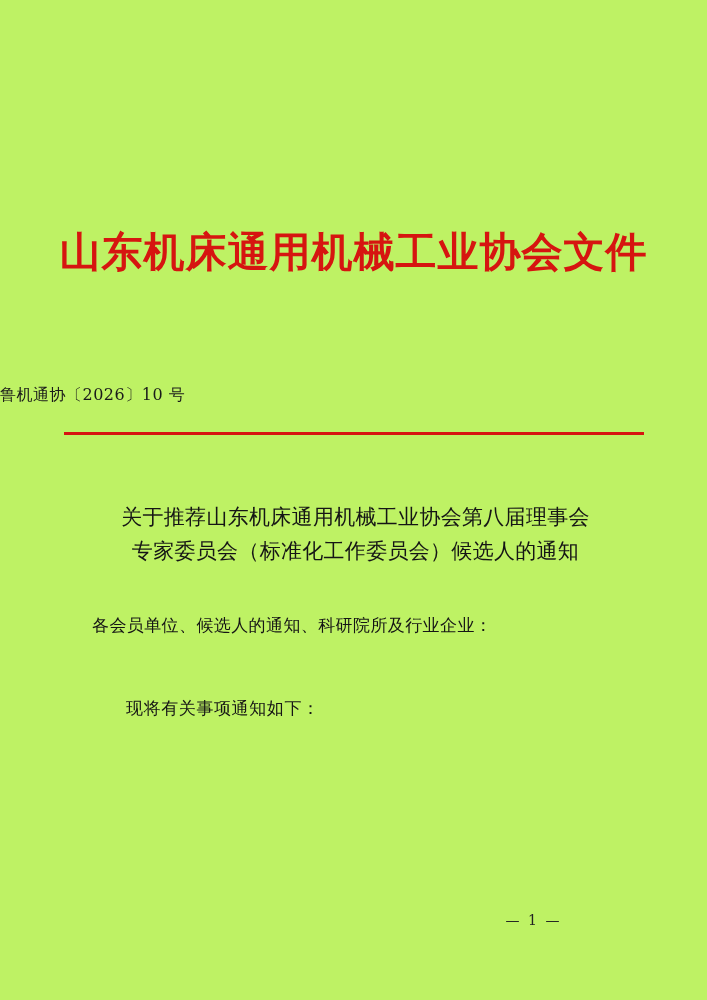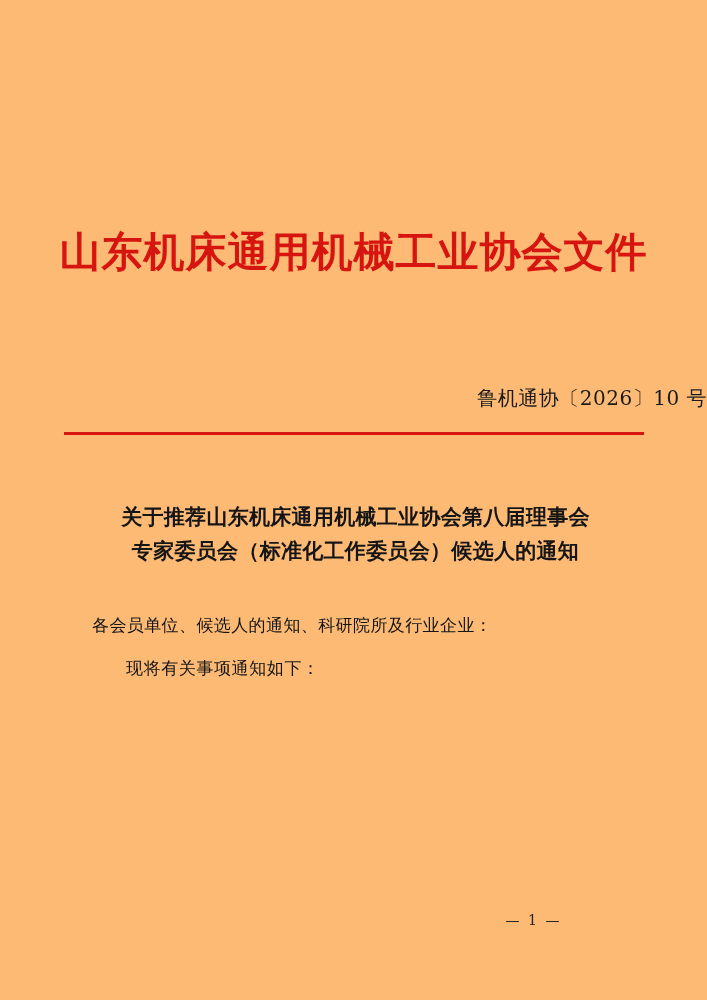--- a/index.html
+++ b/index.html
@@ -10,21 +10,21 @@
     width: 707px;
     height: 1000px;
     background: #ffffff;
     font-family: "DejaVu Serif", "Liberation Serif", serif;
     overflow: hidden;
   }
   .page {
     position: relative;
     width: 707px;
     height: 1000px;
-    background: #fdba74;
+    background: #bef264;
     box-sizing: border-box;
   }
   .doc-header {
     position: absolute;
     top: 228px;
     left: 0;
     width: 707px;
     text-align: center;
   }
   .doc-title {
@@ -34,41 +34,41 @@
     font-size: 41px;
     letter-spacing: 1px;
     line-height: 1.2;
     white-space: nowrap;
   }
   .doc-number {
     position: absolute;
     top: 385px;
     left: 0;
     width: 707px;
-    text-align: right;
+    text-align: left;
     color: #1a1a1a;
-    font-size: 20px;
+    font-size: 16px;
     font-family: "DejaVu Serif", "Liberation Serif", serif;
     letter-spacing: 0.5px;
   }
   .red-rule {
     position: absolute;
     top: 432px;
     left: 64px;
     width: 580px;
     height: 3px;
     background: #d61510;
   }
   .subject {
     position: absolute;
     top: 500px;
     left: 88px;
     width: 535px;
     text-align: center;
-    font-weight: bold;
+    font-weight: normal;
     font-size: 21px;
     line-height: 1.62;
     color: #151515;
     letter-spacing: 0.3px;
   }
   .salutation {
     position: absolute;
     top: 612px;
     left: 92px;
     width: 540px;
@@ -87,20 +87,21 @@
     line-height: 2.2;
     letter-spacing: 0.6px;
     text-align: justify;
   }
   .body-text p {
     margin: 0;
     text-indent: 2em;
   }
   .body-text p.noindent {
     text-indent: 2em;
+    margin-top: 40px;
   }
   .page-number {
     position: absolute;
     bottom: 72px;
     left: 0;
     width: 707px;
     text-align: center;
     font-size: 14px;
     color: #222;
     letter-spacing: 2px;

